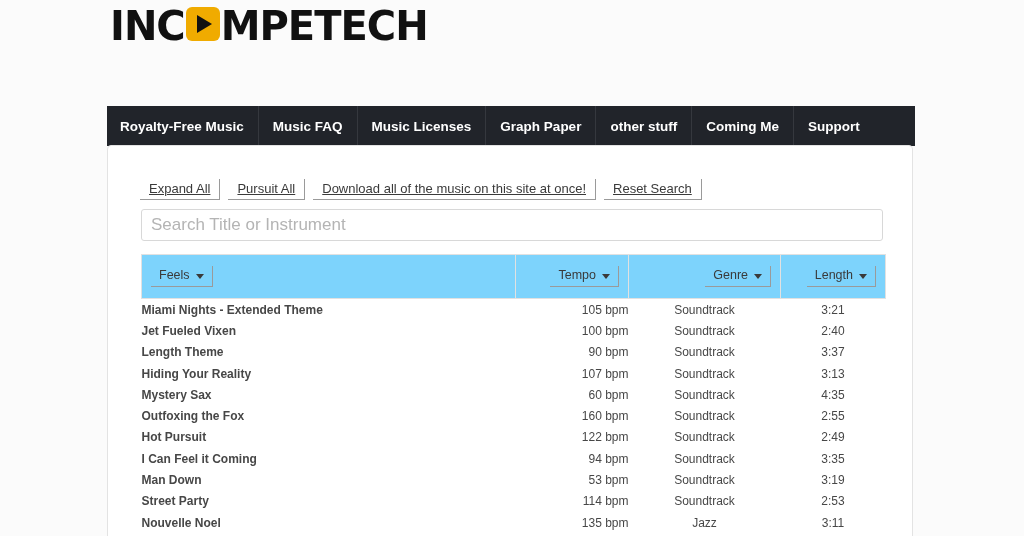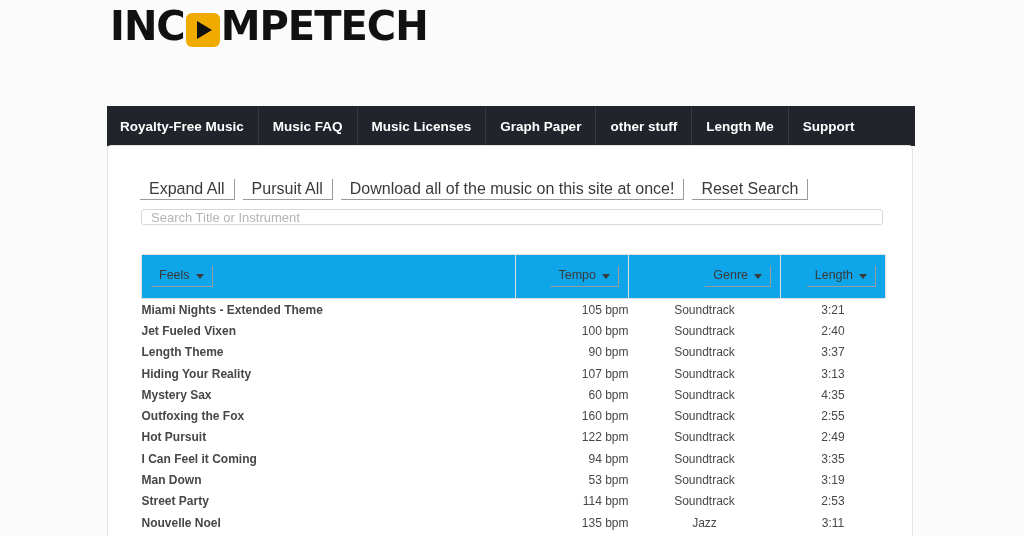--- a/index.html
+++ b/index.html
@@ -20,21 +20,21 @@
   .logo-wrap {
     position: absolute;
     left: 110px;
     top: 0px;
     height: 52px;
     display: flex;
     align-items: center;
   }
   .logo {
     display: flex;
-    align-items: flex-end;
+    align-items: flex-start;
     font-family: "DejaVu Sans", sans-serif;
     font-weight: bold;
     font-size: 40px;
     letter-spacing: -1px;
     color: #111111;
     line-height: 1;
     user-select: none;
   }
   .logo .seg {
     display: inline-block;
@@ -102,44 +102,45 @@
 
   .toolbar {
     position: absolute;
     left: 32px;
     top: 33px;
     display: flex;
     align-items: flex-end;
     gap: 0px;
   }
   .tbtn {
-    font-size: 16px;
+    font-size: 13px;
     color: #3a3a3a;
     padding: 2px 9px 3px 9px;
     border-right: 1px solid #9a9a9a;
     border-bottom: 1px solid #9a9a9a;
     background: transparent;
     cursor: pointer;
     white-space: nowrap;
     line-height: 15px;
     font-family: "Liberation Sans", sans-serif;
+    text-decoration: underline;
   }
   .tbtn + .tbtn { margin-left: 8px; }
 
   .search-input {
     position: absolute;
     left: 33px;
     top: 63px;
     width: 742px;
-    height: 16px;
+    height: 32px;
     box-sizing: border-box;
     border: 1px solid #d8d8d8;
     border-radius: 3px;
     padding: 0 9px;
-    font-size: 13px;
+    font-size: 17px;
     color: #333;
     font-family: "Liberation Sans", sans-serif;
     background: #fff;
     outline: none;
   }
   .search-input::placeholder { color: #b4b4b4; }
 
   
   .table {
     position: absolute;
@@ -147,21 +148,21 @@
     top: 108px;
     width: 744px;
     border-collapse: collapse;
     table-layout: fixed;
   }
   .table thead th {
     border: 1px solid #e1e1e1;
     height: 43px;
     padding: 0 9px;
     vertical-align: middle;
-    background: #0ea5e9;
+    background: #7dd3fc;
     font-weight: normal;
   }
   .th-inner {
     display: flex;
     justify-content: flex-end;
   }
   .th-inner.left { justify-content: flex-start; }
   .dbtn {
     display: inline-flex;
     align-items: center;
@@ -229,21 +230,21 @@
   <div class="nav-item">
       <span>Music Licenses</span>
     </div>
   <div class="nav-item">
       <span>Graph Paper</span>
     </div>
   <div class="nav-item">
       <span>other stuff</span>
     </div>
   <div class="nav-item">
-      <span>Length Me</span>
+      <span>Coming Me</span>
     </div>
   <div class="nav-item last">
       <span>Support</span>
     </div>
 </nav>
 
 <section class="panel">
 
   <div class="toolbar">
     <div class="tbtn">Expand All</div>

